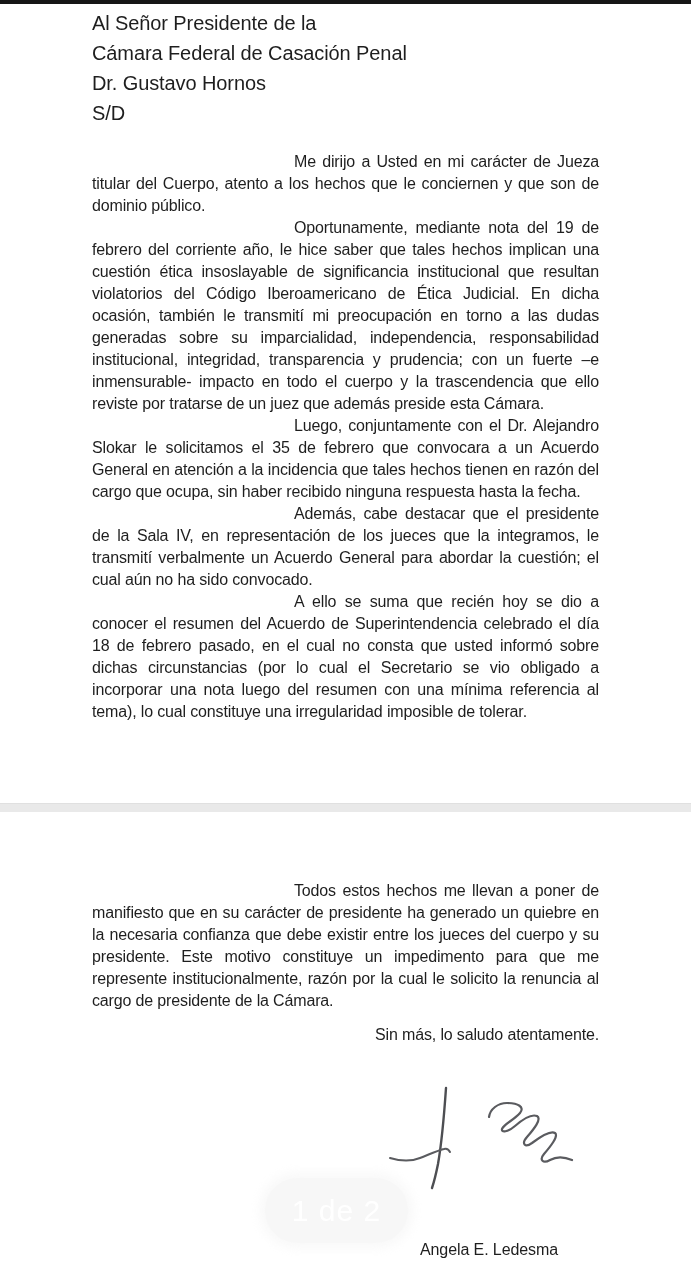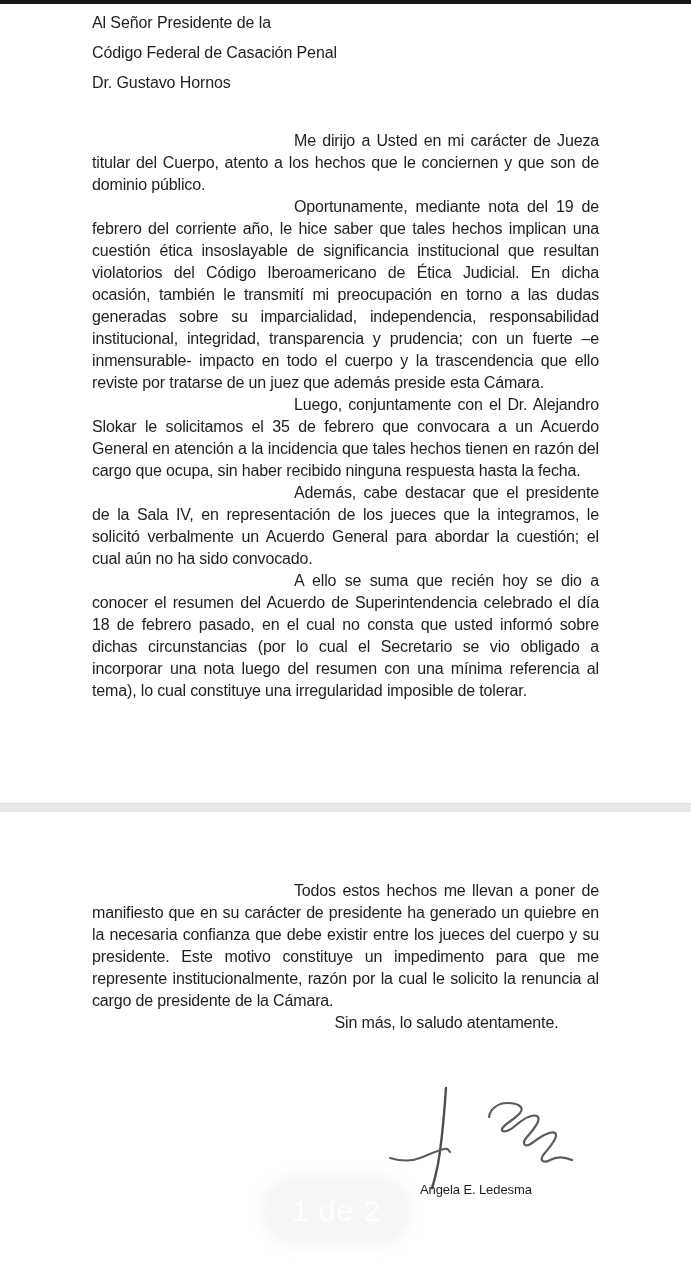--- a/index.html
+++ b/index.html
@@ -23,46 +23,46 @@
   }
   .doc-viewer {
     position: absolute;
     inset: 0;
   }
   .address-block {
     position: absolute;
     left: 92px;
     top: 8px;
     width: 507px;
-    font-size: 16px;
+    font-size: 20px;
     letter-spacing: -0.1px;
     line-height: 30px;
   }
   .address-block div {
     white-space: nowrap;
   }
   .body-text {
     position: absolute;
     left: 92px;
     width: 507px;
     font-size: 16px;
     letter-spacing: -0.15px;
     line-height: 22px;
   }
-  .page1-text { top: 130px; }
+  .page1-text { top: 151px; }
   .page2-text { top: 880px; }
   .body-text p {
     margin: 0;
     text-align: justify;
     text-indent: 202px;
   }
   .body-text p + p { }
   .body-text p.closing {
-    text-align: center;
-    margin-top: 0;
+    text-align: right;
+    margin-top: 12px;
   }
   .page-separator {
     position: absolute;
     left: 0; right: 0;
     top: 803px;
     height: 8px;
     background: #e9e9e9;
     border-top: 1px solid #e0e0e0;
   }
   .signature-svg {
@@ -85,44 +85,45 @@
     font-size: 30px;
     letter-spacing: 1px;
     display: flex;
     align-items: center;
     justify-content: center;
     pointer-events: none;
   }
   .signature-name {
     position: absolute;
     left: 420px;
-    top: 1182px;
-    font-size: 13px;
+    top: 1241px;
+    font-size: 16px;
     letter-spacing: -0.1px;
     white-space: nowrap;
   }
 </style>
 </head>
 <body>
 
 <div class="doc-viewer">
 
   <div class="top-bar"></div>
 
   <div class="address-block">
     <div>Al Señor Presidente de la</div>
-    <div>Código Federal de Casación Penal</div>
+    <div>Cámara Federal de Casación Penal</div>
     <div>Dr. Gustavo Hornos</div>
+    <div>S/D</div>
   </div>
 
   <div class="body-text page1-text">
     <p>Me dirijo a Usted en mi carácter de Jueza titular del Cuerpo, atento a los hechos que le conciernen y que son de dominio público.</p>
     <p>Oportunamente, mediante nota del 19 de febrero del corriente año, le hice saber que tales hechos implican una cuestión ética insoslayable de significancia institucional que resultan violatorios del Código Iberoamericano de Ética Judicial.  En dicha ocasión, también le transmití mi preocupación en torno a las dudas generadas sobre su imparcialidad, independencia, responsabilidad institucional, integridad, transparencia y prudencia; con un fuerte –e inmensurable- impacto en todo el cuerpo y la trascendencia que ello reviste por tratarse de un juez que además preside esta Cámara.</p>
     <p>Luego, conjuntamente con el Dr. Alejandro Slokar le solicitamos el 35 de febrero que convocara a un Acuerdo General en atención a la incidencia que tales hechos tienen en razón del cargo que ocupa, sin haber recibido ninguna respuesta hasta la fecha.</p>
-    <p>Además, cabe destacar que el presidente de la Sala IV, en representación de los jueces que la integramos, le solicitó verbalmente un Acuerdo General para abordar la cuestión; el cual aún no ha sido convocado.</p>
+    <p>Además, cabe destacar que el presidente de la Sala IV, en representación de los jueces que la integramos, le transmití verbalmente un Acuerdo General para abordar la cuestión; el cual aún no ha sido convocado.</p>
     <p>A ello se suma que recién hoy se dio a conocer el resumen del Acuerdo de Superintendencia celebrado el día 18 de febrero pasado, en el cual no consta que usted informó sobre dichas circunstancias (por lo cual el Secretario se vio obligado a incorporar una nota luego del resumen con una mínima referencia al tema), lo cual constituye una irregularidad imposible de tolerar.</p>
   </div>
 
   <div class="page-separator"></div>
 
   <div class="body-text page2-text">
     <p>Todos estos hechos me llevan a poner de manifiesto que en su carácter de presidente ha generado un quiebre en la necesaria confianza que debe existir entre los jueces del cuerpo y su presidente. Este motivo constituye un impedimento para que me represente institucionalmente, razón por la cual le solicito la renuncia al cargo de presidente de la Cámara.</p>
     <p class="closing">Sin más, lo saludo atentamente.</p>
   </div>
 

